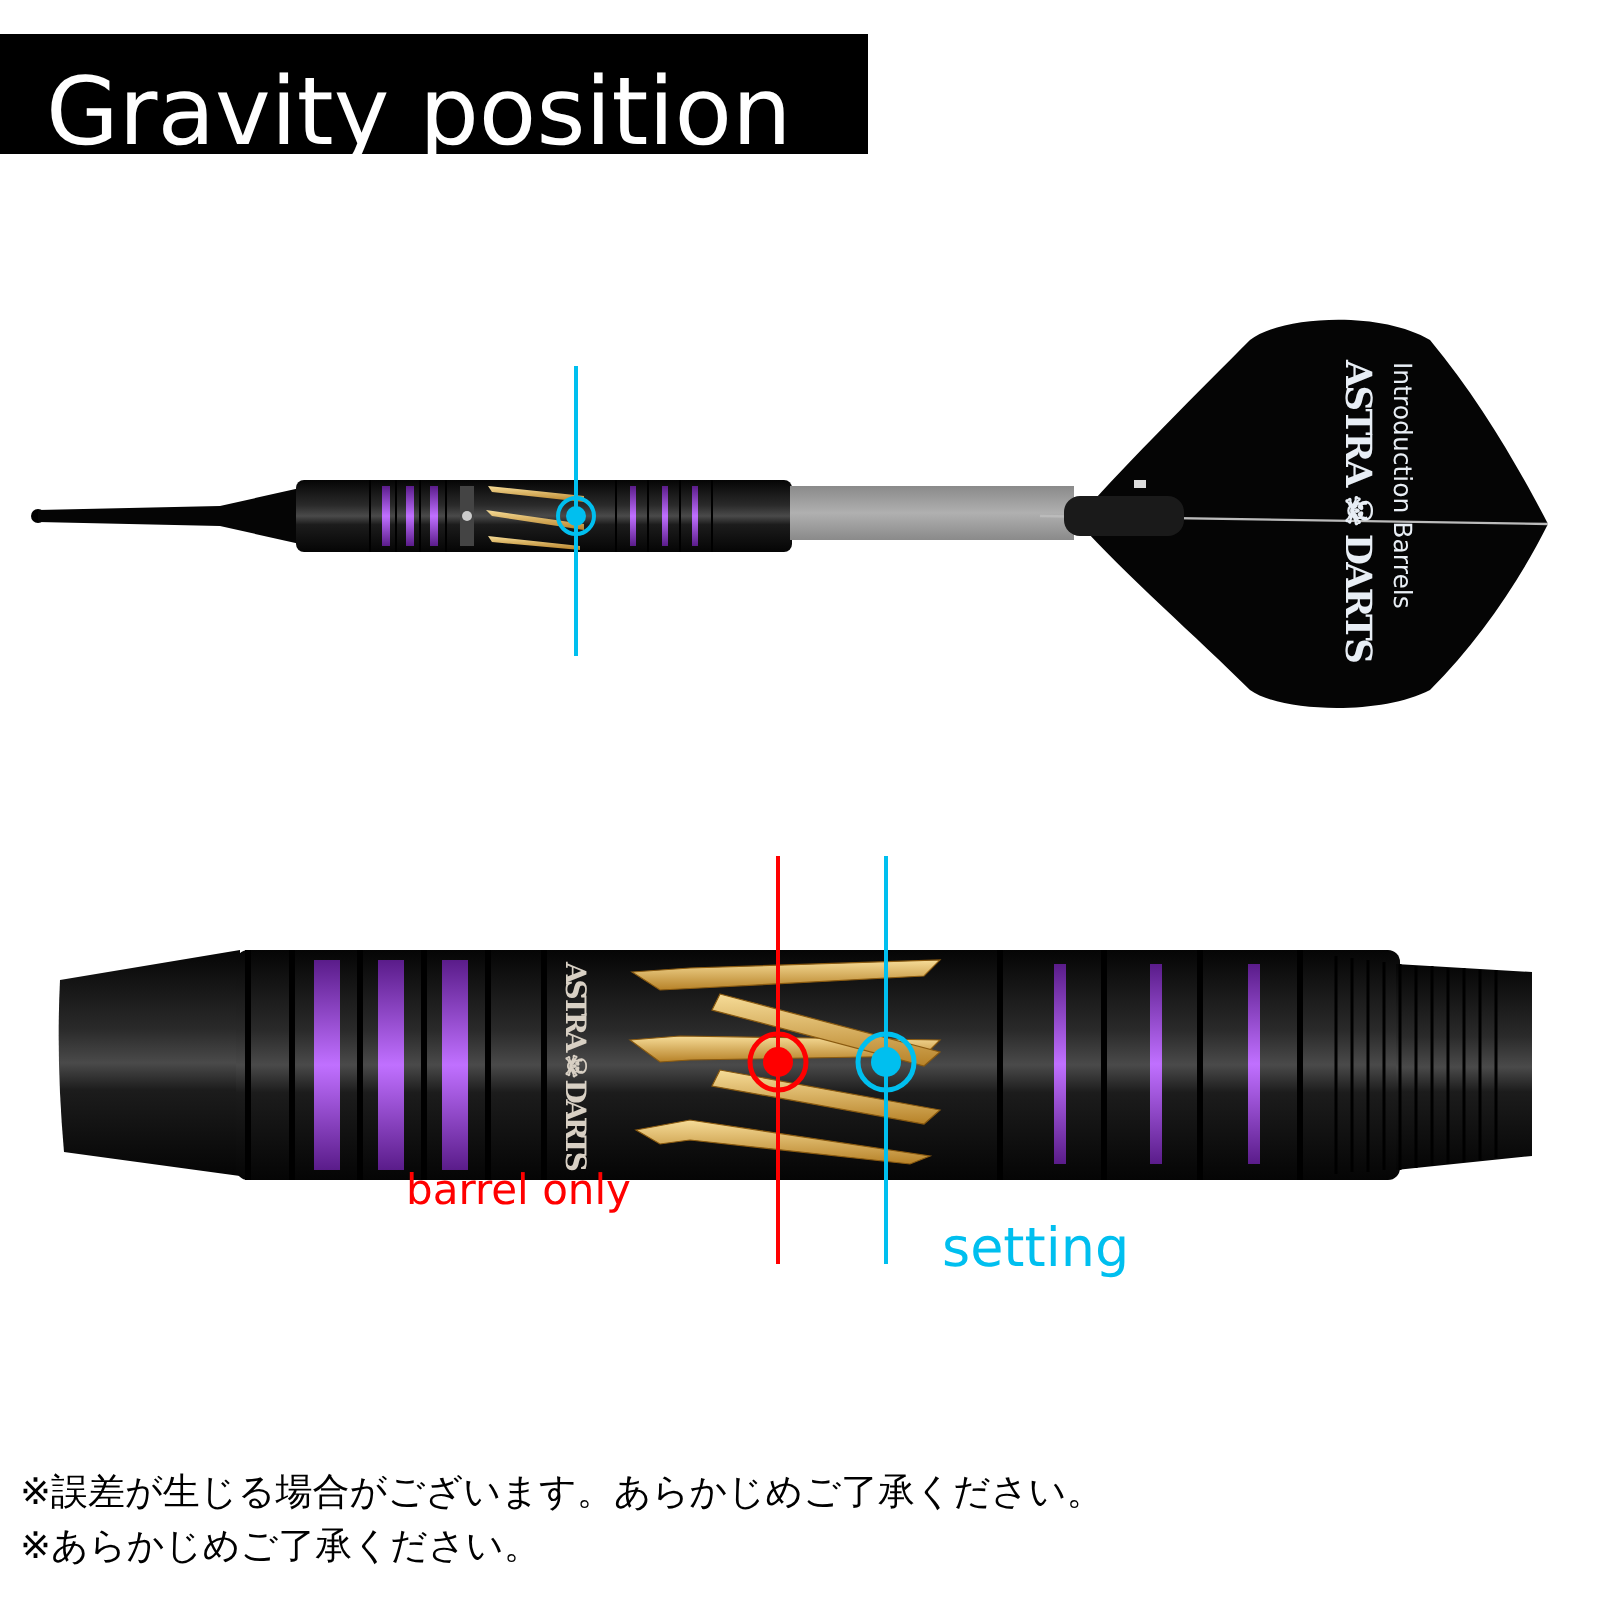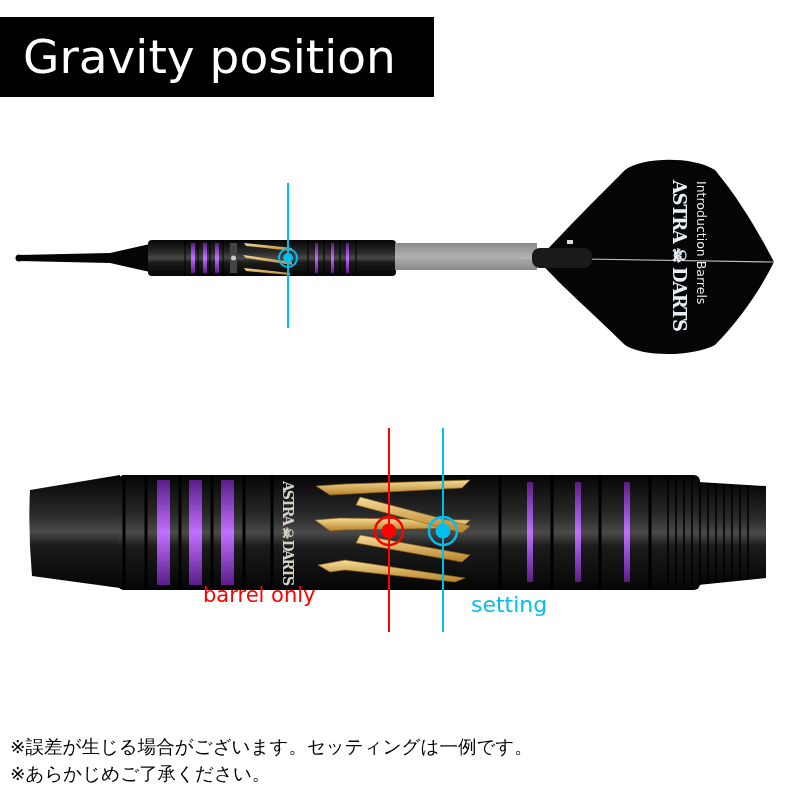--- a/index.html
+++ b/index.html
@@ -1,27 +1,27 @@
 <!DOCTYPE html>
 <html><head>
   <meta charset="utf-8">
   <style>
     html, body { margin: 0; padding: 0; background: #ffffff; }
     body { width: 800px; height: 800px; position: relative; overflow: hidden;
            font-family: "DejaVu Sans", sans-serif; }
-    .title-box { position: absolute; left: 0; top: 17px; width: 434px; height: 80px;
+    .title-box { position: absolute; left: 0; top: 17px; width: 434px; height: 60px;
                  background: #000; }
     .title-text { position: absolute; left: 23px; top: 10px; color: #fff;
                   font-size: 47px; line-height: 60px; white-space: nowrap;
                   font-family: "DejaVu Sans", sans-serif; }
     svg.scene { position: absolute; left: 0; top: 0; }
     .label { position: absolute; white-space: nowrap;
              font-family: "DejaVu Sans", sans-serif; }
     .label-barrel { left: 203px; top: 583px; font-size: 21px; }
-    .label-setting { left: 471px; top: 592px; font-size: 22px; }
+    .label-setting { left: 471px; top: 609px; font-size: 27px; }
     .notes { position: absolute; left: 10px; top: 733px; font-size: 18.5px;
              line-height: 27px; color: #000;
              font-family: "DejaVu Sans", sans-serif; }
     .note-line { white-space: nowrap; }
   </style>
 </head>
 <body>
 
 <div class="title-box">
   <span class="title-text">Gravity position</span>
@@ -172,15 +172,15 @@
       <circle cx="443" cy="531" r="14" fill="none" stroke="#00bfef" stroke-width="2.5"></circle>
       <circle cx="443" cy="531" r="7.5" fill="#00bfef"></circle>
     </g>
   </g>
 </svg>
 
 <span class="label label-barrel" style="color:#ff0000;">barrel only</span>
 <span class="label label-setting" style="color:#00bfef;">setting</span>
 
 <div class="notes">
-  <div class="note-line">※誤差が生じる場合がございます。セッティングは一例です。</div>
+  <div class="note-line">※誤差が生じる場合がございます。あらかじめご了承ください。</div>
   <div class="note-line">※あらかじめご了承ください。</div>
 </div>
 
 </body></html>

